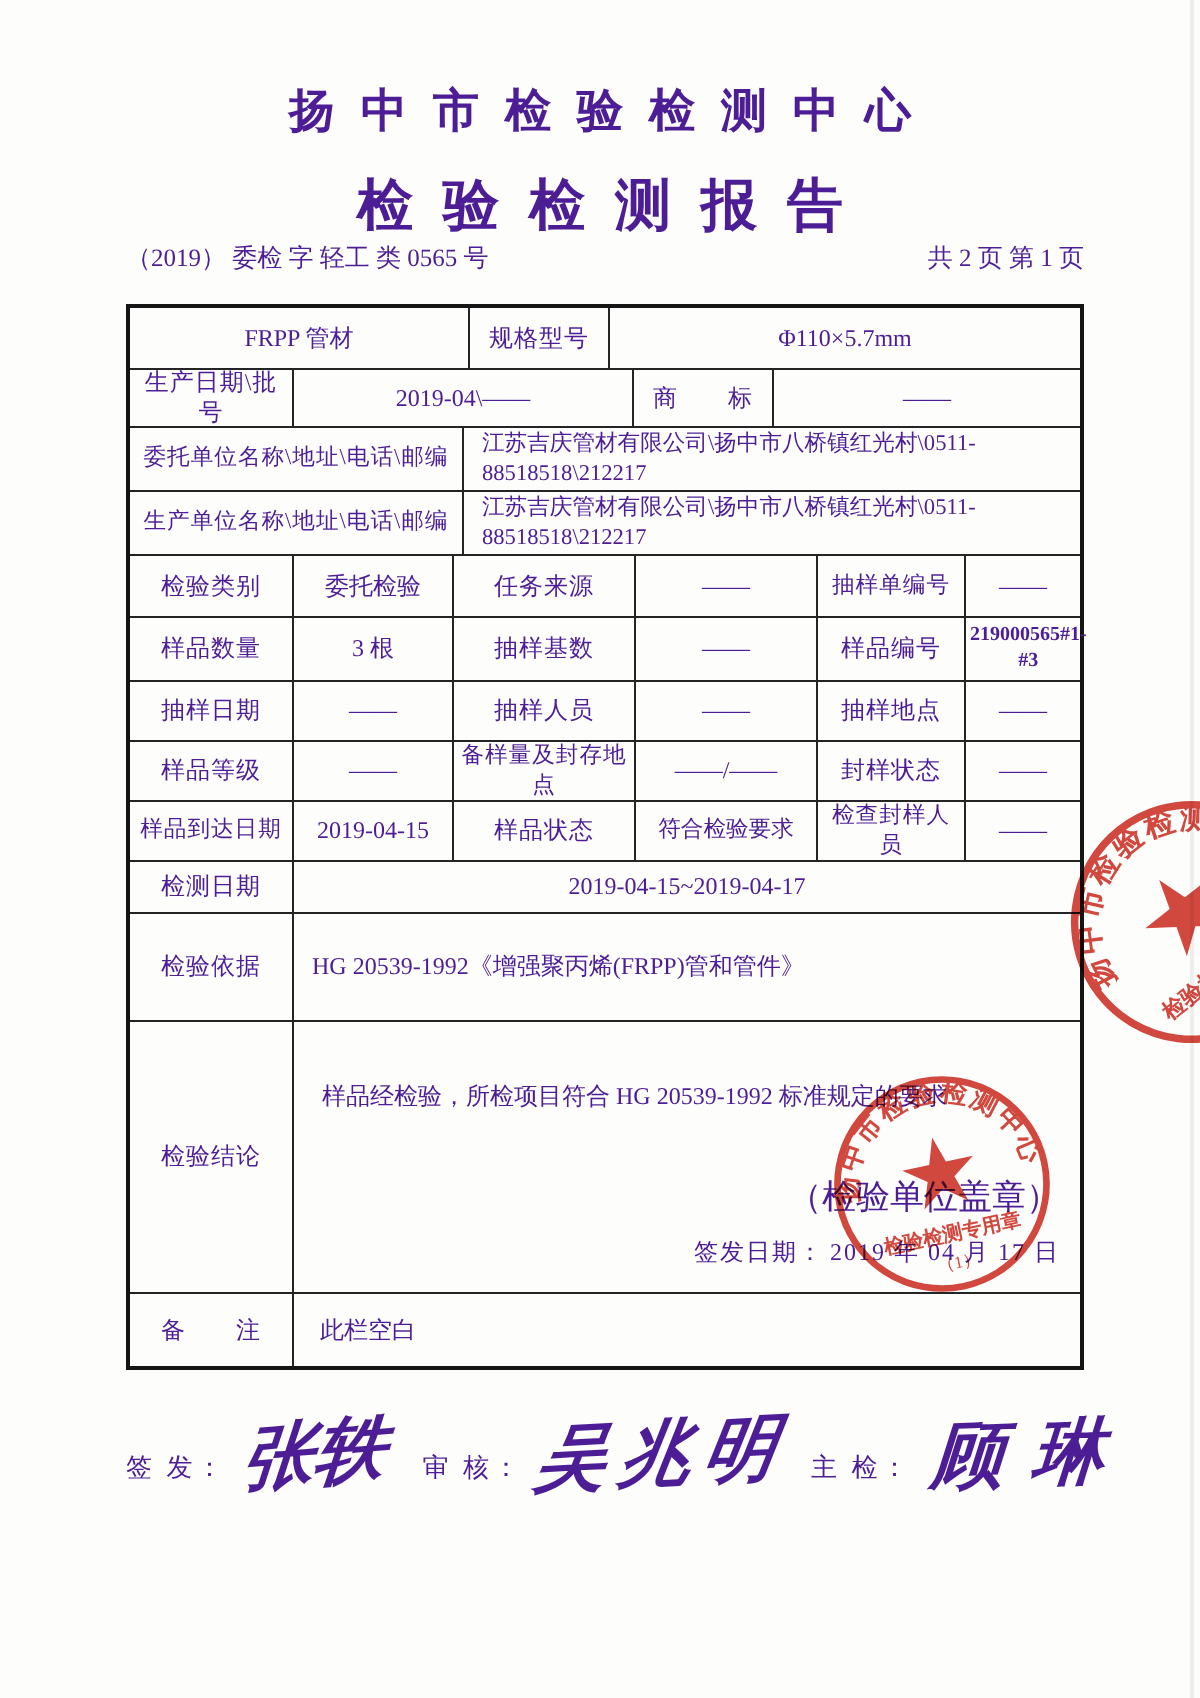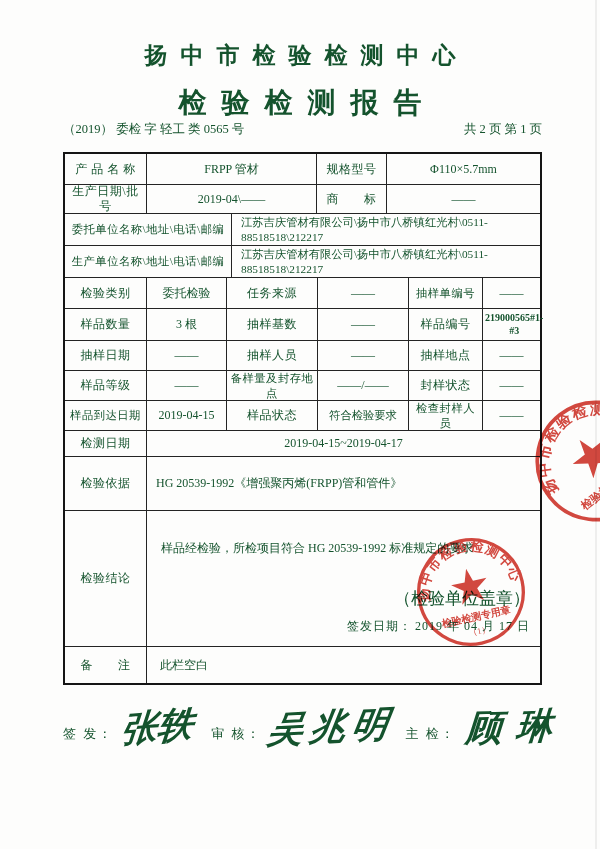--- a/index.html
+++ b/index.html
@@ -1,18 +1,18 @@
 <!DOCTYPE html>
 <html><head>
 <meta charset="utf-8">
 <style>
   html,body{margin:0;padding:0;}
   body{background:#e8e8e8;font-family:"Liberation Serif","DejaVu Serif",serif;}
   .page{position:relative;width:600px;height:849px;background:#fdfdfc;margin:0 auto;
-        overflow:hidden;color:#14532d;}
+        overflow:hidden;color:#4c1d95;}
   .scan-edge{position:absolute;right:3px;top:0;width:2px;height:100%;
         background:rgba(0,0,0,0.06);}
 
   
   .org-title{position:absolute;top:40px;left:0;width:100%;text-align:center;
         font-size:23px;font-weight:bold;letter-spacing:13px;text-indent:13px;}
   .report-title{position:absolute;top:84px;left:0;width:100%;text-align:center;
         font-size:28px;font-weight:bold;letter-spacing:15px;text-indent:15px;}
   .report-meta{position:absolute;top:121px;left:63px;width:479px;display:flex;
         justify-content:space-between;font-size:12.5px;gap:28px;}
@@ -67,21 +67,20 @@
   <div class="org-title">扬中市检验检测中心</div>
   <div class="report-title">检验检测报告</div>
   <div class="report-meta">
     <span>（2019） 委检 字 轻工 类 0565 号</span>
     <span>共 2 页 第 1 页</span>
   </div>
 
   <div class="report-table">
 
     <div class="trow h31">
-      <div class="tcell w82 lbl">产 品 名 称</div>
       <div class="tcell w170">FRPP 管材</div>
       <div class="tcell w70 lbl">规格型号</div>
       <div class="tcell">Φ110×5.7mm</div>
     </div>
 
     <div class="trow h29">
       <div class="tcell w82 lbl">生产日期\批号</div>
       <div class="tcell w170">2019-04\——</div>
       <div class="tcell w70 lbl">商　　标</div>
       <div class="tcell">——</div>

